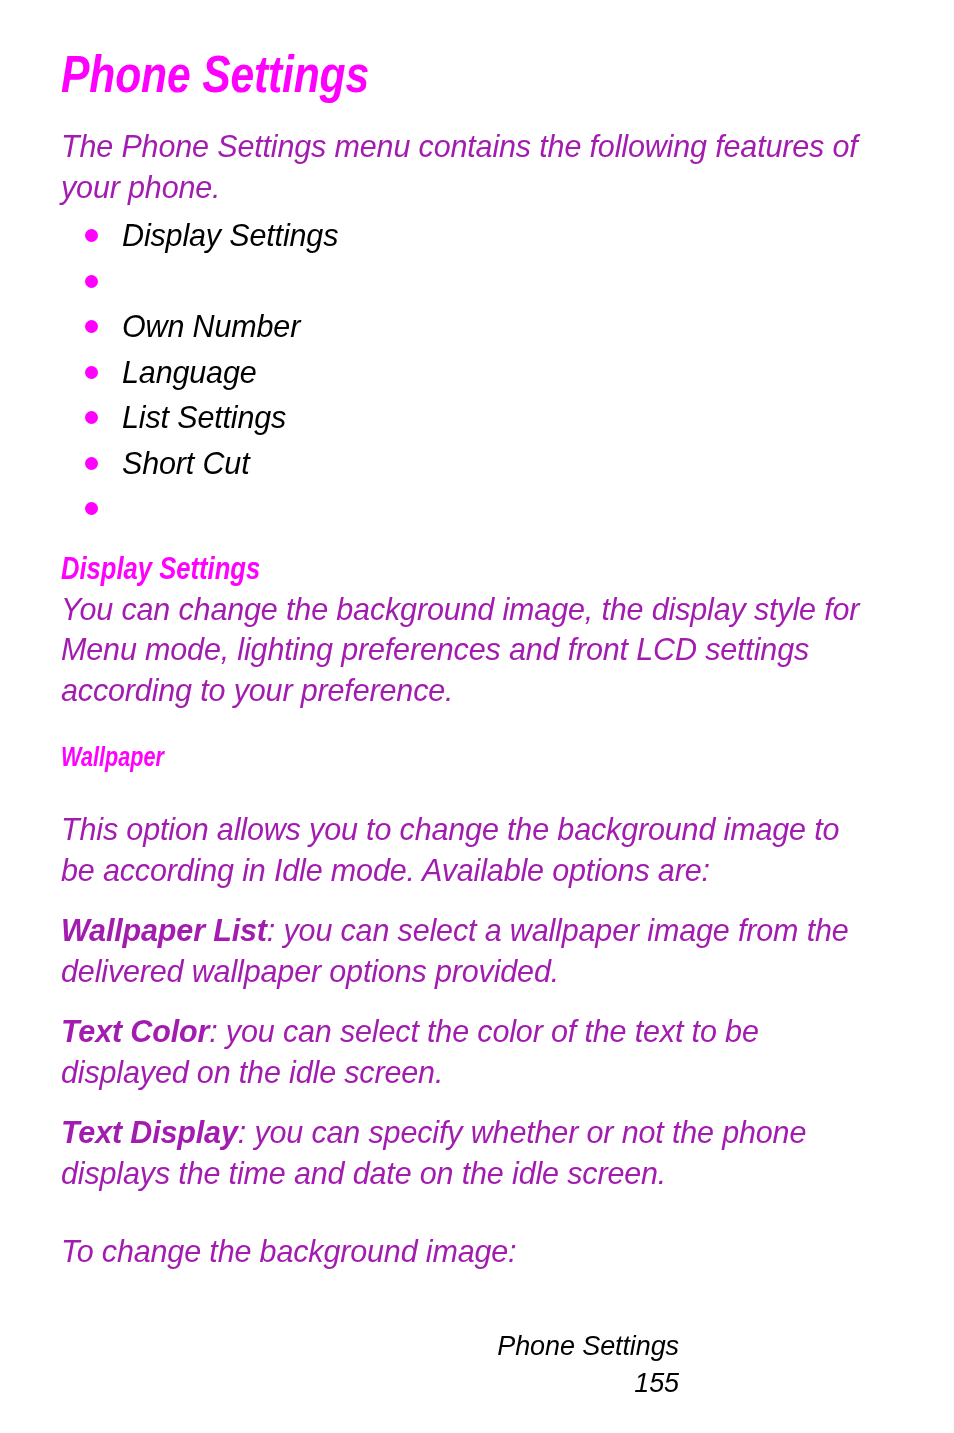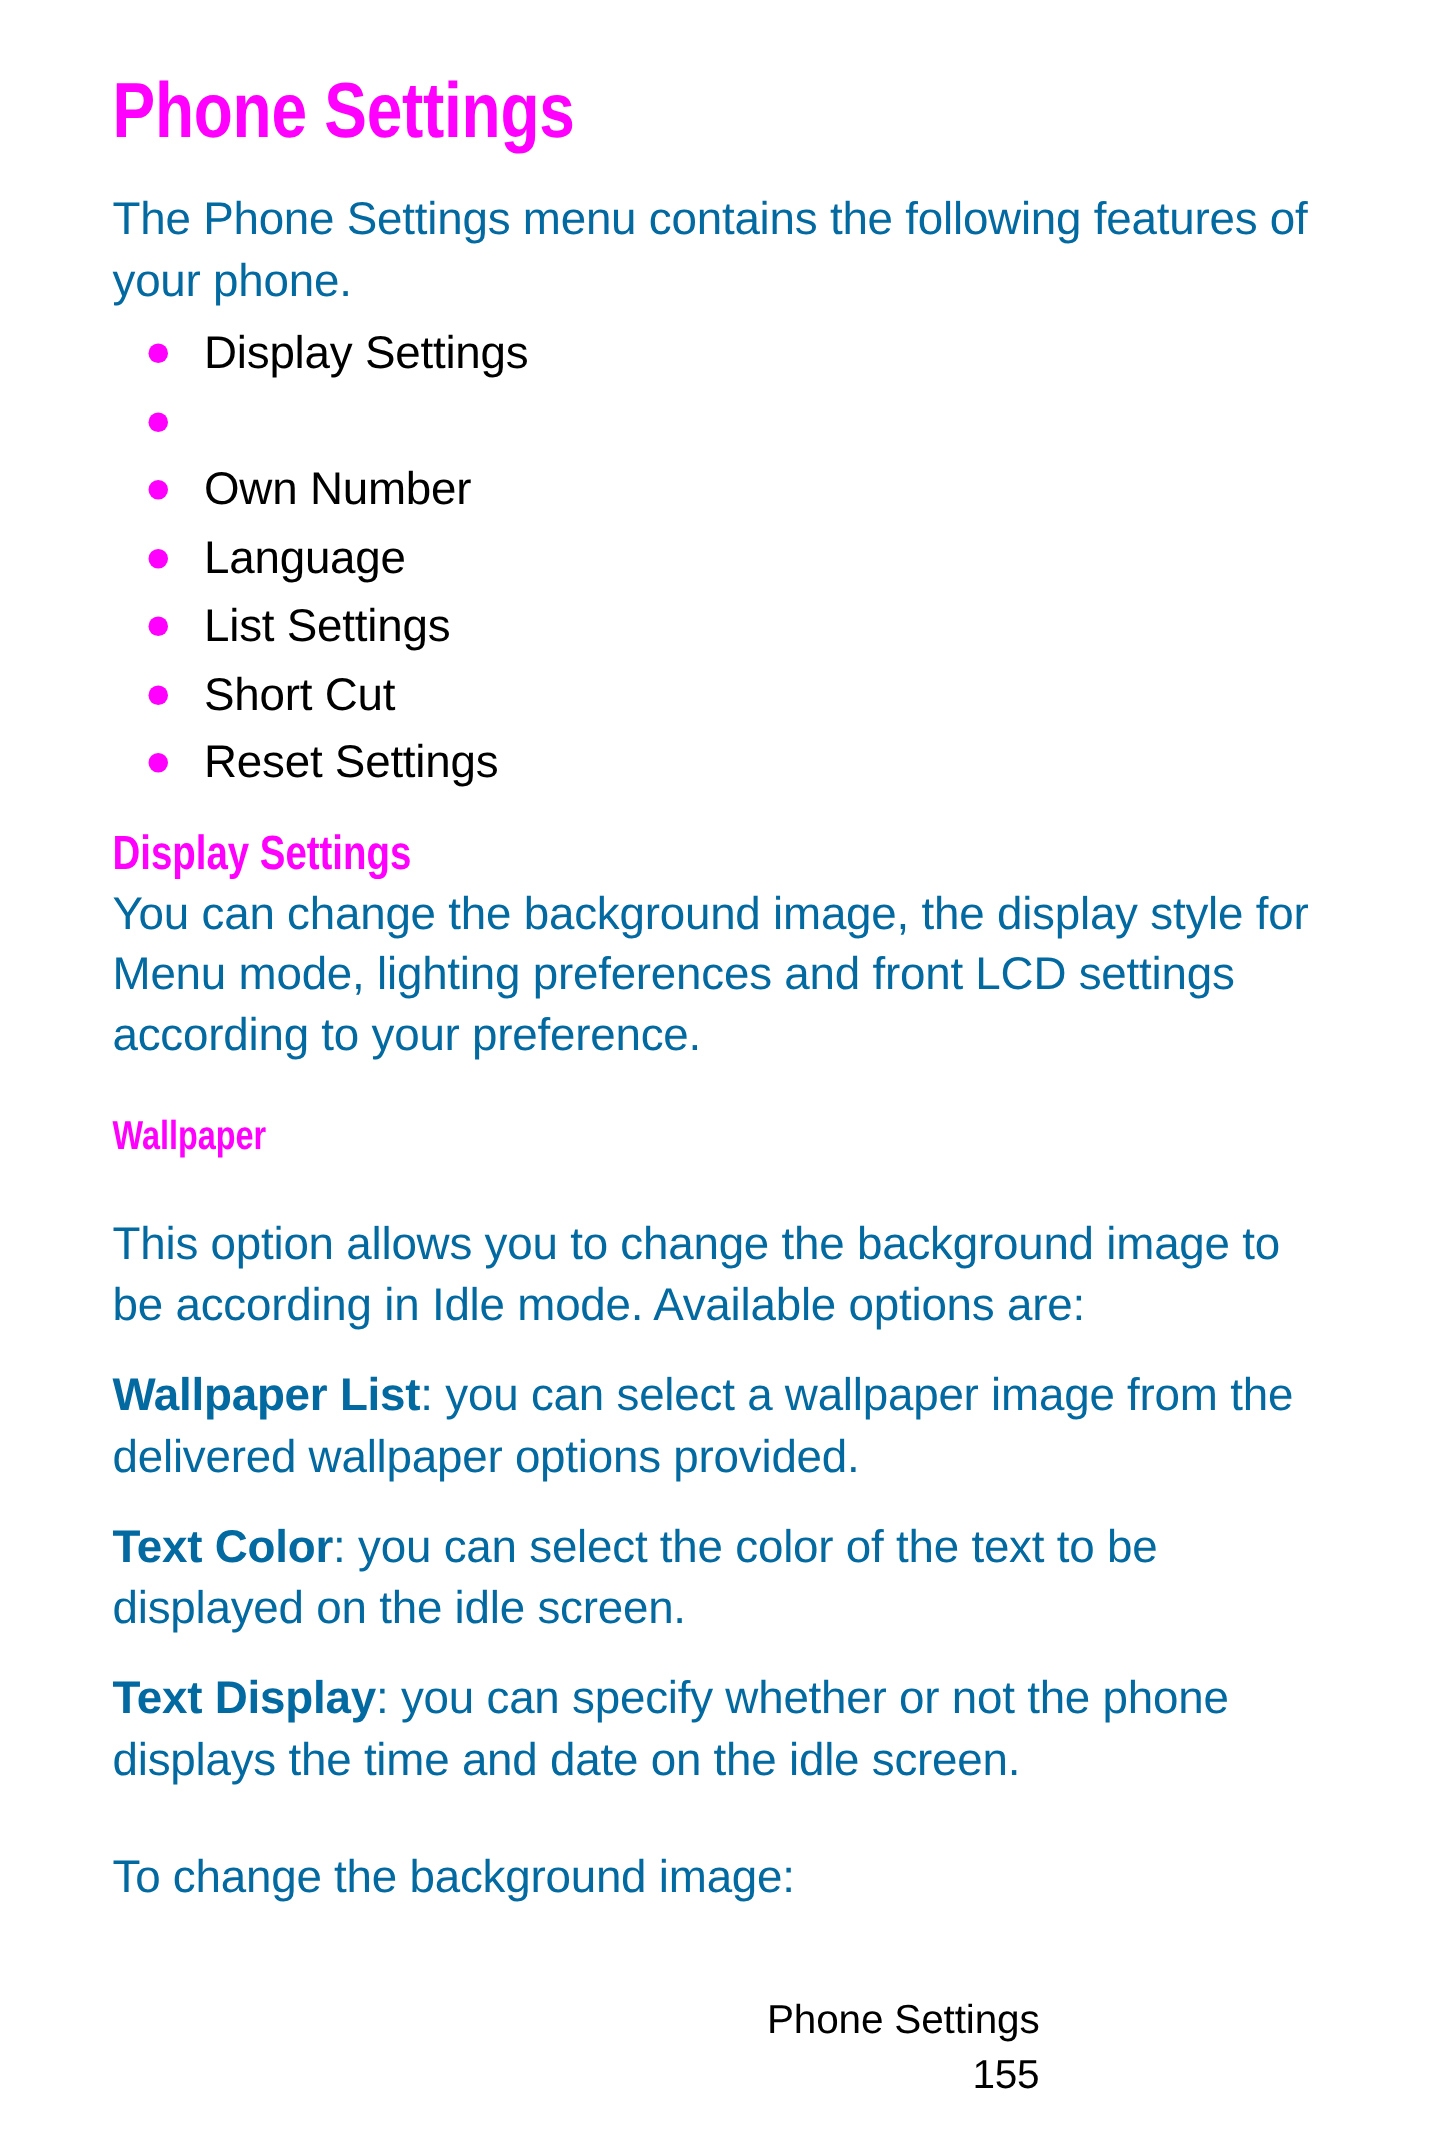--- a/index.html
+++ b/index.html
@@ -11,25 +11,26 @@
     width: 954px;
     height: 1433px;
     position: relative;
     font-family: "Liberation Sans", "DejaVu Sans", sans-serif;
     color: #000000;
     overflow: hidden;
   }
 
   .page {
     position: absolute;
-    left: 17px;
+    left: 3px;
     top: 0;
     width: 780px;
     height: 1433px;
     box-sizing: border-box;
+    font-style: italic;
   }
 
   .content {
     position: absolute;
     left: 58px;
     top: 0;
     width: 820px;
   }
 
   
@@ -44,21 +45,21 @@
     transform-origin: left center;
     white-space: nowrap;
     margin: 0;
     padding-top: 46px;
   }
 
   
   .body-text {
     font-size: 30.5px;
     line-height: 40.5px;
-    color: #0369a1;
+    color: #a21caf;
     margin: 0;
     letter-spacing: -0.15px;
     word-spacing: 0px;
   }
 
   .intro-para {
     padding-top: 24px;
     width: 815px;
   }
 
@@ -186,21 +187,20 @@
       <li class="feature-item">
         <span class="bullet-dot"></span>
         <span>List Settings</span>
       </li>
       <li class="feature-item">
         <span class="bullet-dot"></span>
         <span>Short Cut</span>
       </li>
       <li class="feature-item">
         <span class="bullet-dot"></span>
-        <span>Reset Settings</span>
       </li>
     </ul>
 
     <h2 class="section-heading">Display Settings</h2>
 
     <p class="body-text after-heading-para">You can change the background image, the display style for Menu mode, lighting preferences and front LCD settings  according to your preference.</p>
 
     <h3 class="sub-heading">Wallpaper</h3>
 
     <p class="body-text wallpaper-intro">This option allows you to change the background image to be according in Idle mode. Available options are:</p>

